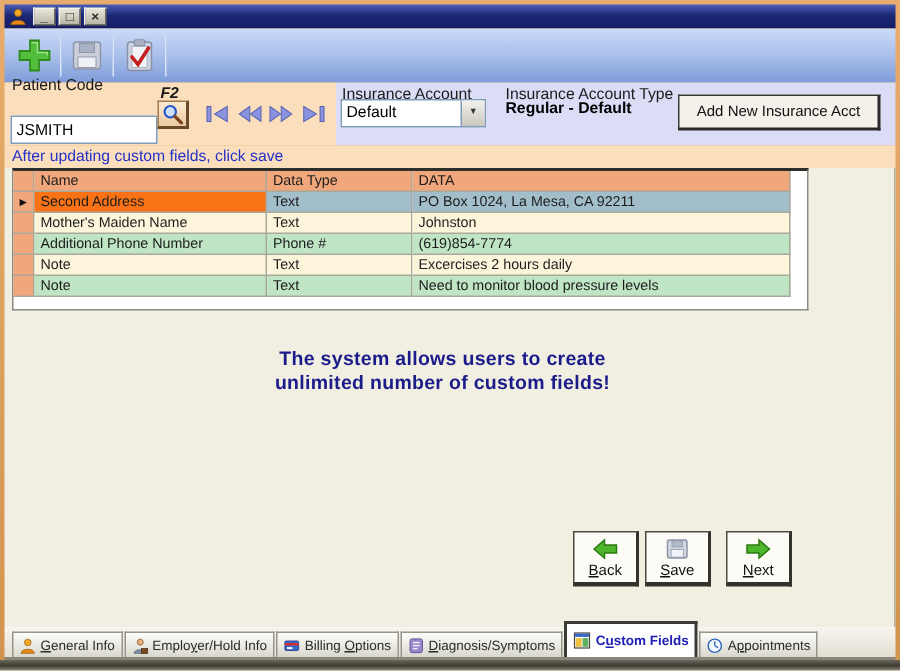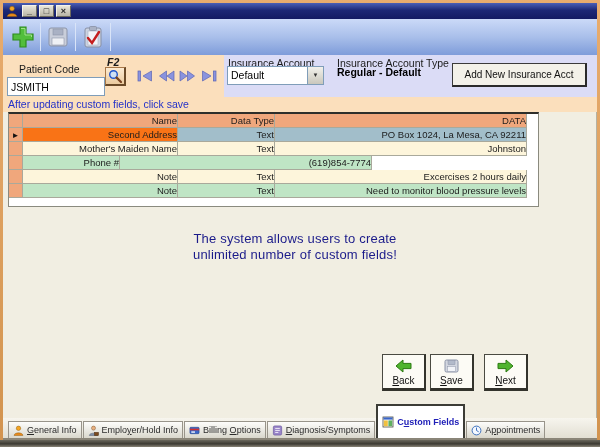--- a/index.html
+++ b/index.html
@@ -59,51 +59,51 @@
   .notice-bar { position:absolute; left:3px; top:97px; right:3px; height:15px; background:#FBDFBC; }
   .notice-txt { position:absolute; left:8px; top:98px; font-size:10.5px; color:#2431C8; }
   
   .content { position:absolute; left:3px; top:112px; right:3px; bottom:29px;
     background:#F1EEE2; border-right:1px solid #B5B1A2; }
   
   .grid { position:absolute; left:8px; top:112px; width:531px; height:95px; background:#FFFFFF;
     border:1px solid #8A8A7E; border-top:2px solid #2E2E2A; }
   .grow { display:flex; height:14px; }
   .gcell { height:14px; font-size:9.5px; line-height:13px; padding-left:4px; color:#1C1C1C;
-    border-right:1px solid #A9A99B; border-bottom:1px solid #A9A99B; overflow:hidden; white-space:nowrap;text-align:right; }
+    border-right:1px solid #A9A99B; border-bottom:1px solid #A9A99B; overflow:hidden; white-space:nowrap; }
   .c-sel { width:14px; padding:0; background:#F0A77C; text-align:center; }
   .c-name { width:155px; }
   .c-type { width:97px; }
   .c-data { width:252px; }
   .hdr .gcell { background:#F0A77C; }
   .r-cream .gcell:not(.c-sel) { background:#FDF5DB; }
   .r-green .gcell:not(.c-sel) { background:#BFE5C5; }
   .r-sel .c-name { background:#f97316; }
   .r-sel .c-type, .r-sel .c-data { background:#A2BECA; }
   .sel-arrow { font-size:8px; color:#111; line-height:13px; }
   
   .info-msg { position:absolute; left:0; right:10px; top:231px; text-align:center;
-    font-size:13px; font-weight:normal; color:#1B1B8A; line-height:16px; letter-spacing:.2px; }
+    font-size:13px; font-weight:bold; color:#1B1B8A; line-height:16px; letter-spacing:.2px; }
   
   .act-btn { position:absolute; top:354px; width:44px; height:37px; background:#FCFBF5;
     border:1px solid #4A4A42; border-right:2px solid #33332C; border-bottom:3px solid #33332C;
     display:flex; flex-direction:column; align-items:center; justify-content:space-between;
     padding:4px 0 2px; cursor:default; }
   .act-btn .albl { font-size:10px; color:#111; }
   .ukey { text-decoration:underline; }
   
   .tabbar { position:absolute; left:3px; right:3px; bottom:7px; height:22px;
     background:linear-gradient(180deg,#F7F5EE,#E2DFD3); border-bottom:2px solid #8A8578;
     display:flex; align-items:flex-end; padding-left:5px; }
   .tab { height:17px; display:flex; align-items:center; gap:3px; padding:0 4px;
     background:linear-gradient(180deg,#FDFDFB,#D9D7CC);
     border:1px solid #98948A; border-bottom:none; font-size:9px; color:#2B2B2B;
     white-space:nowrap; cursor:default; }
   .tab + .tab { margin-left:1px; }
-  .tab.active { height:34px; background:#FFFFFF; border:2px solid #3C3C36; border-bottom:none;
+  .tab.active { height:24px; background:#FFFFFF; border:2px solid #3C3C36; border-bottom:none;
     font-weight:bold; color:#2020B8; position:relative; z-index:2; }
   .tab svg { flex:0 0 auto; }
 </style>
 </head>
 <body>
 
 <div class="frame"></div>
 
 <div class="titlebar">
   <svg class="t-icon" viewBox="0 0 12 12">
@@ -140,21 +140,21 @@
       <rect x="6.5" y="1.5" width="7" height="4" rx="1" fill="#AAB2C4" stroke="#8890A4" stroke-width="0.8"></rect>
       <path d="M5 13 L9 18 L16 7" fill="none" stroke="#C41E1E" stroke-width="2.4" stroke-linecap="round"></path>
     </svg>
   </div>
   <div class="tool-sep"></div>
 </div>
 
 <div class="panel-peach"></div>
 <div class="panel-lav"></div>
 
-<div class="lbl" style="left:8px; top:63px;margin-left:11px;">Patient Code</div>
+<div class="lbl" style="left:8px; top:51px;">Patient Code</div>
 <div class="lbl f2" style="left:107px; top:56px;">F2</div>
 <input class="txt-input" type="text" value="JSMITH" style="">
 <div class="search-btn">
   <svg width="14" height="14" viewBox="0 0 14 14">
     <circle cx="5.5" cy="5.5" r="3.8" fill="#CFE0F4" stroke="#2255CC" stroke-width="1.4"></circle>
     <line x1="8.6" y1="8.6" x2="13" y2="13" stroke="#7A4420" stroke-width="2.2" stroke-linecap="round"></line>
   </svg>
 </div>
 
 <svg class="vcr" style="left:137px;" viewBox="0 0 17 12">
@@ -202,20 +202,21 @@
     <div class="gcell c-data">PO Box 1024, La Mesa, CA 92211</div>
   </div>
   <div class="grow r-cream">
     <div class="gcell c-sel"></div>
     <div class="gcell c-name">Mother's Maiden Name</div>
     <div class="gcell c-type">Text</div>
     <div class="gcell c-data">Johnston</div>
   </div>
   <div class="grow r-green">
     <div class="gcell c-sel"></div>
+    <div class="gcell c-name">Additional Phone Number</div>
     <div class="gcell c-type">Phone #</div>
     <div class="gcell c-data">(619)854-7774</div>
   </div>
   <div class="grow r-cream">
     <div class="gcell c-sel"></div>
     <div class="gcell c-name">Note</div>
     <div class="gcell c-type">Text</div>
     <div class="gcell c-data">Excercises 2 hours daily</div>
   </div>
   <div class="grow r-green">

